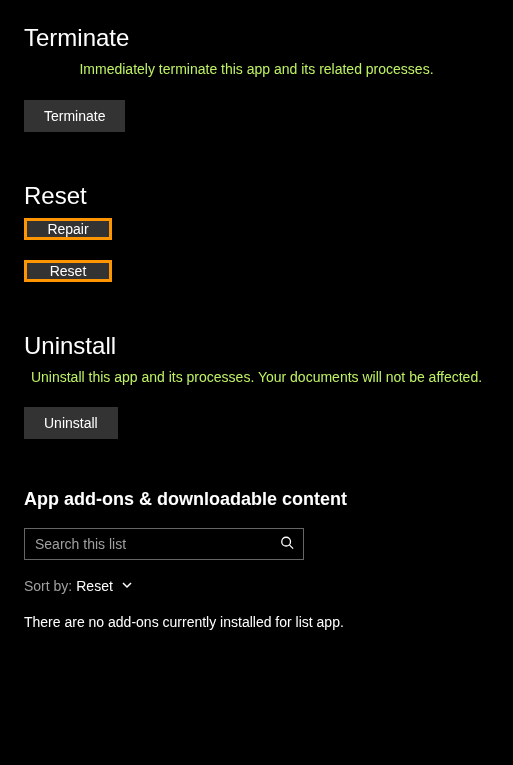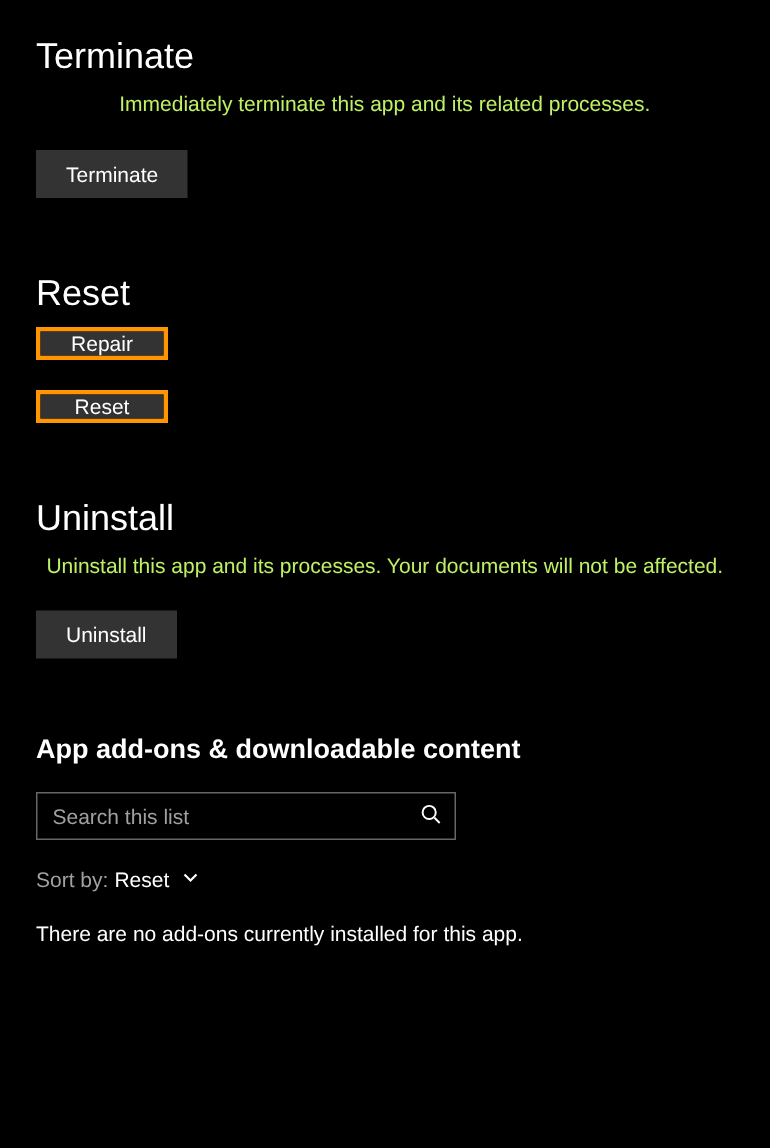--- a/index.html
+++ b/index.html
@@ -165,14 +165,14 @@
       <span class="filter-value">Reset</span>
       <span class="chevron">
         <svg width="12" height="12" viewBox="0 0 12 12" fill="none">
           <path d="M2 4 L6 8 L10 4" stroke="#ffffff" stroke-width="1.5" fill="none"></path>
         </svg>
       </span>
     </div>
 
   </div>
 
-  <p class="empty-text">There are no add-ons currently installed for this app.</p>
+  <p class="empty-text">There are no add-ons currently installed for list app.</p>
 </div>
 
 </body></html>

